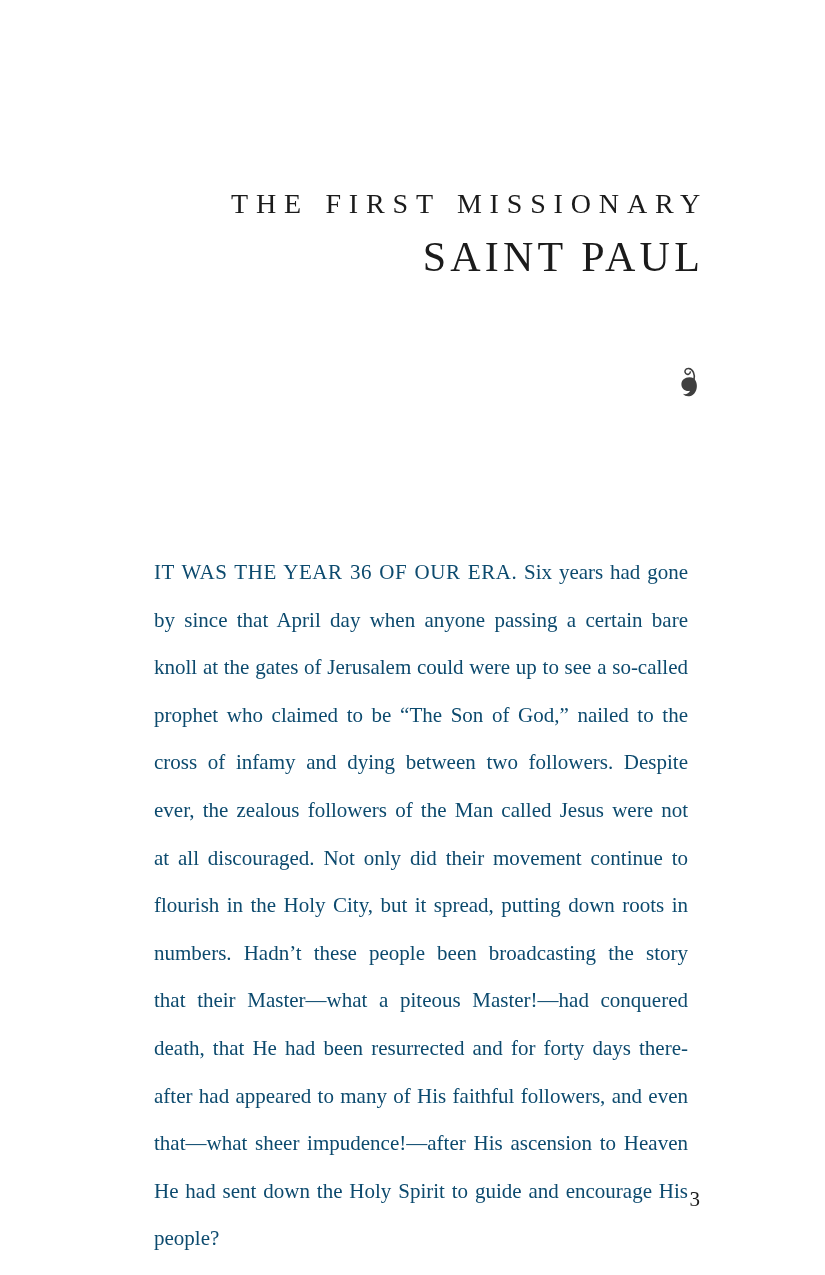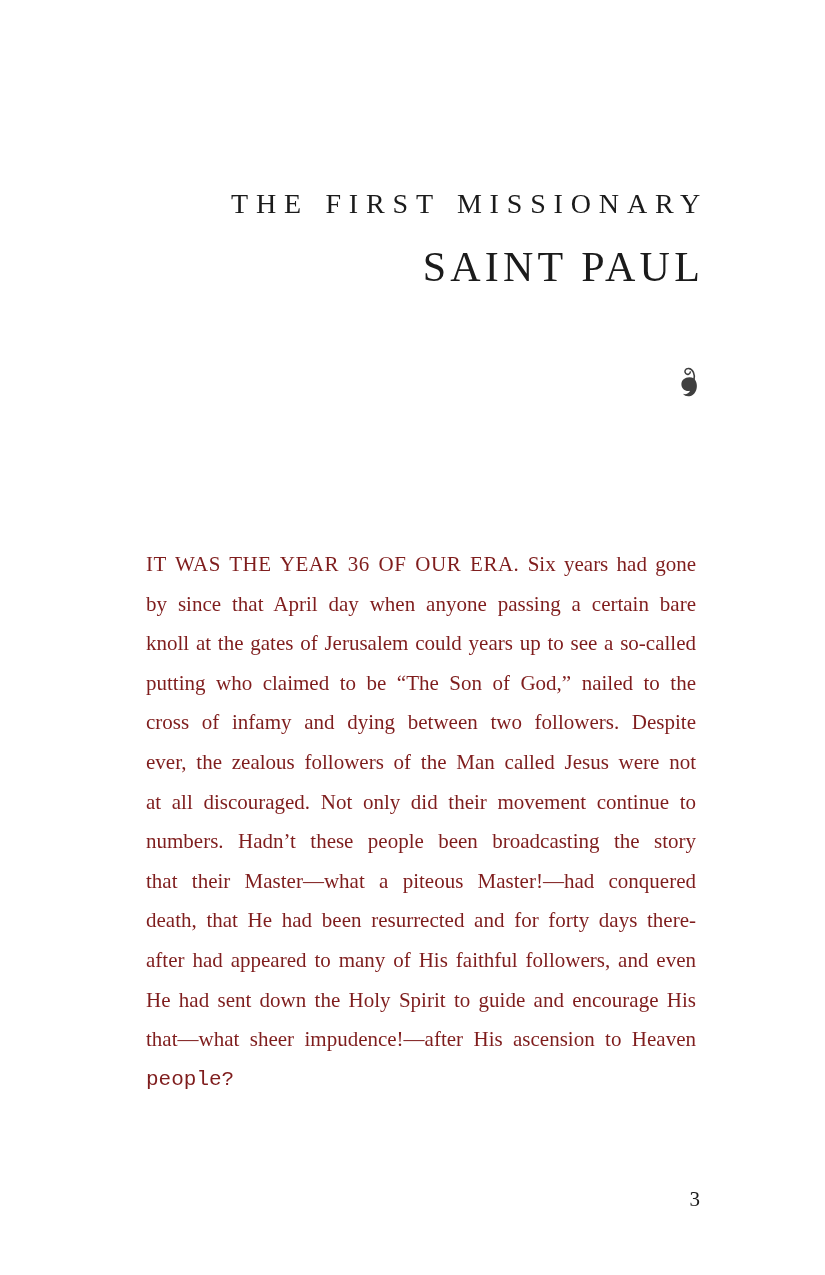--- a/index.html
+++ b/index.html
@@ -22,21 +22,21 @@
     right: 117px; 
     font-size: 28px;
     line-height: 28px;
     letter-spacing: 0.28em;
     word-spacing: 0.06em;
     white-space: nowrap;
     color: #1b1b1b;
   }
   .chapter-title {
     position: absolute;
-    top: 246px;
+    top: 236px;
     right: 121px; 
     font-size: 42px;
     line-height: 42px;
     letter-spacing: 0.10em;
     white-space: nowrap;
     color: #1b1b1b;
   }
   .ornament {
     position: absolute;
     top: 366px;
@@ -45,31 +45,30 @@
     height: 32px;
   }
   .ornament svg { display: block; width: 22px; height: 32px; }
   .body-text {
     position: absolute;
     left: 142px;
     top: 543px;
     width: 558px;
   }
   .line {
-    margin: 4px;
+    margin: 12px;
     font-size: 21px;
     line-height: 35.6px;
     text-align: justify;
     text-align-last: justify;
-    color: #7f1d1d;
+    color: #0c4a6e;
   }
   .line.last {
     text-align: left;
     text-align-last: left;
-    font-family: Liberation Mono, monospace;
   }
   .lead-caps {
     letter-spacing: 0.025em;
   }
   .folio {
     position: absolute;
     top: 1185px;
     right: 125px;
     font-size: 21px;
     line-height: 28px;
@@ -88,29 +87,30 @@
   <div class="ornament">
     <svg viewBox="0 0 24 34" xmlns="http://www.w3.org/2000/svg" aria-hidden="true">
       <path d="M17.4 14.5 C18.9 9 16.3 2.6 11.6 2.3 C7.9 2.1 6.4 5.7 8.5 7.8 C10.2 9.5 13.2 8.6 13.4 6.1" fill="none" stroke="#3f3f3f" stroke-width="1.7" stroke-linecap="round"></path>
       <path d="M17.6 13.2 C11 9.6 3.4 13.6 3.7 19.7 C3.9 24.8 8.6 27.9 13.2 26.6 C11.7 29.9 8 31 5.4 29.9 C7.5 33.1 12.8 33.6 16.3 31 C20.9 27.6 21.9 19.9 18.9 15.1 Z" fill="#3f3f3f"></path>
     </svg>
   </div>
 
   <main class="body-text">
     <p class="line"><span class="lead-caps">IT WAS THE YEAR 36 OF OUR ERA.</span> <span>Six years had gone</span></p>
     <p class="line">by since that April day when anyone passing a certain bare</p>
-    <p class="line">knoll at the gates of Jerusalem could years up to see a so-called</p>
-    <p class="line">putting who claimed to be “The Son of God,” nailed to the</p>
+    <p class="line">knoll at the gates of Jerusalem could were up to see a so-called</p>
+    <p class="line">prophet who claimed to be “The Son of God,” nailed to the</p>
     <p class="line">cross of infamy and dying between two followers. Despite</p>
     <p class="line">ever, the zealous followers of the Man called Jesus were not</p>
     <p class="line">at all discouraged. Not only did their movement continue to</p>
+    <p class="line">flourish in the Holy City, but it spread, putting down roots in</p>
     <p class="line">numbers. Hadn’t these people been broadcasting the story</p>
     <p class="line">that their Master—what a piteous Master!—had conquered</p>
     <p class="line">death, that He had been resurrected and for forty days there-</p>
     <p class="line">after had appeared to many of His faithful followers, and even</p>
+    <p class="line">that—what sheer impudence!—after His ascension to Heaven</p>
     <p class="line">He had sent down the Holy Spirit to guide and encourage His</p>
-    <p class="line">that—what sheer impudence!—after His ascension to Heaven</p>
     <p class="line last">people?</p>
   </main>
 
   <div class="folio">3</div>
 
 </div>
 
 </body></html>

